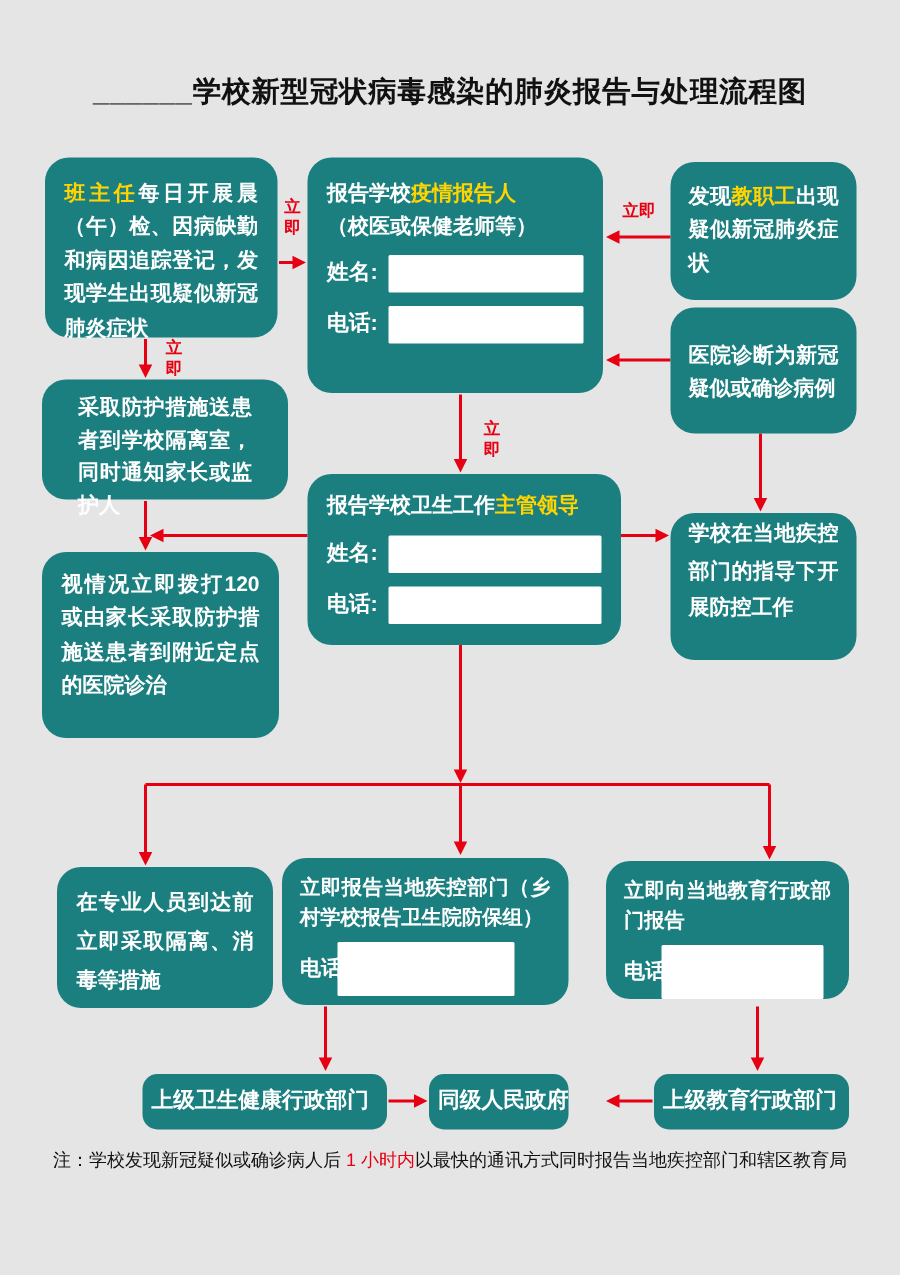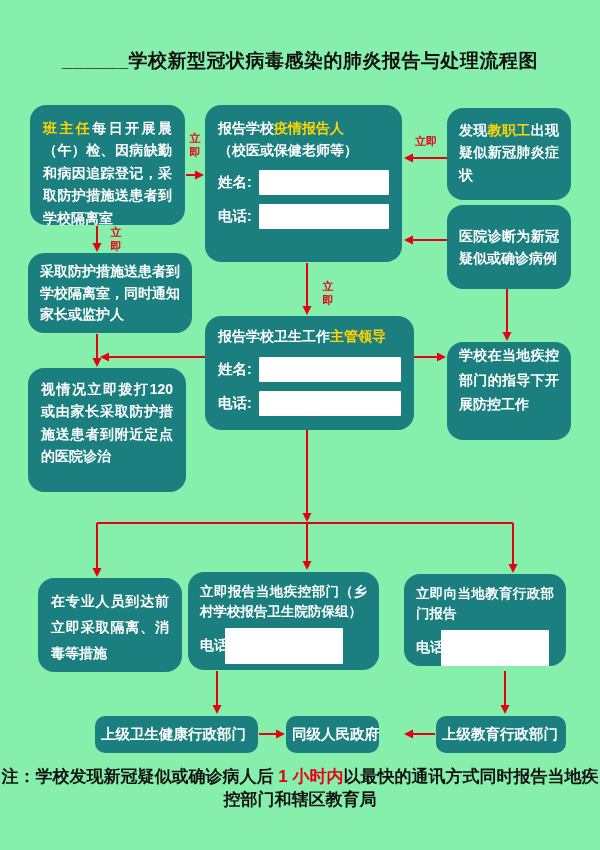--- a/index.html
+++ b/index.html
@@ -1,38 +1,38 @@
 <!DOCTYPE html>
 <html lang="zh"><head>
 <meta charset="utf-8">
 <style>
   html,body{margin:0;padding:0;background:#fff;}
   body{font-family:"Liberation Sans","DejaVu Sans",sans-serif;}
-  .canvas{position:relative;width:600px;height:850px;background:#86efac;overflow:hidden;}
+  .canvas{position:relative;width:600px;height:850px;background:#e5e5e5;overflow:hidden;}
   .page-title{position:absolute;left:0;top:48px;width:600px;text-align:center;
     font-size:19px;font-weight:bold;color:#111;letter-spacing:.5px;}
   .connectors{position:absolute;left:0;top:0;pointer-events:none;}
   .node{position:absolute;background:#1b7f80;color:#fff;font-weight:bold;
     border-radius:16px;box-sizing:border-box;padding:12px 13px;
     font-size:14px;line-height:1.6;text-align:justify;}
   .hl{color:#ffd400;}
   .node-center{display:flex;align-items:center;}
   .node-title-center{text-align:left;line-height:1.55;}
   .field-row{display:flex;align-items:center;margin-top:9px;}
   .field-label{font-size:14.5px;font-weight:bold;color:#fff;white-space:nowrap;margin-right:7px;}
   .blank-input{flex:1;height:25px;background:#fff;border:0;border-radius:1px;
     font-size:13px;padding:0 5px;box-sizing:border-box;min-width:0;}
   .vlabel{width:17px;word-break:break-all;line-height:1.25;font-size:14px;margin-right:8px;}
   .big-input{height:36px;}
   .imm-label{position:absolute;color:#e60012;font-weight:bold;font-size:11px;line-height:1.25;}
   .imm-vert{width:16px;word-break:break-all;text-align:center;}
   .pill{display:flex;align-items:center;justify-content:flex-start;text-align:center;
     padding:4px 6px;border-radius:10px;font-size:14.5px;white-space:nowrap;}
   .footnote{position:absolute;left:0;top:765px;width:600px;text-align:center;
-    font-size:17px;font-weight:bold;color:#111;}
+    font-size:12px;font-weight:normal;color:#111;}
   .footnote .red{color:#e60012;}
 </style>
 </head>
 <body>
 
 <div class="canvas">
 
   <div class="page-title">______学校新型冠状病毒感染的肺炎报告与处理流程图</div>
 
   <svg class="connectors" width="600" height="850" viewBox="0 0 600 850" xmlns="http://www.w3.org/2000/svg">
@@ -76,21 +76,21 @@
       <polygon points="404,734 413,729.5 413,738.5"></polygon>
     </g>
   </svg>
 
   <div class="imm-label imm-vert" style="left:187px;top:132px;">立即</div>
   <div class="imm-label" style="left:404px;top:135px;width:44px;text-align:center;">立即</div>
   <div class="imm-label imm-vert" style="left:108px;top:226px;">立即</div>
   <div class="imm-label imm-vert" style="left:320px;top:280px;">立即</div>
 
   <div class="node" style="left:30px;top:105px;width:155px;height:120px;">
-    <span class="hl">班主任</span><span>每日开展晨（午）检、因病缺勤和病因追踪登记，采取防护措施送患者到学校隔离室</span>
+    <span class="hl">班主任</span><span>每日开展晨（午）检、因病缺勤和病因追踪登记，发现学生出现疑似新冠肺炎症状</span>
   </div>
 
   <div class="node" style="left:205px;top:105px;width:197px;height:157px;padding-top:13px;">
     <div class="node-title-center">
       <span>报告学校</span><span class="hl">疫情报告人</span>
       <div>（校医或保健老师等）</div>
     </div>
     <div class="field-row">
       <span class="field-label">姓名:</span>
       <input class="blank-input" value="" style="">
@@ -102,21 +102,21 @@
   </div>
 
   <div class="node" style="left:447px;top:108px;width:124px;height:92px;padding:11px 12px;">
     <span>发现</span><span class="hl">教职工</span><span>出现疑似新冠肺炎症状</span>
   </div>
 
   <div class="node node-center" style="left:447px;top:205px;width:124px;height:84px;padding:8px 12px;">
     <span>医院诊断为新冠疑似或确诊病例</span>
   </div>
 
-  <div class="node" style="left:28px;top:253px;width:164px;height:80px;padding:8px 12px;line-height:1.55;">
+  <div class="node" style="left:28px;top:253px;width:164px;height:80px;padding:8px 24px;line-height:1.55;">
     <span>采取防护措施送患者到学校隔离室，同时通知家长或监护人</span>
   </div>
 
   <div class="node" style="left:205px;top:316px;width:209px;height:114px;padding-top:10px;">
     <div class="node-title-center">
       <span>报告学校卫生工作</span><span class="hl">主管领导</span>
     </div>
     <div class="field-row">
       <span class="field-label">姓名:</span>
       <input class="blank-input" value="" style="">

